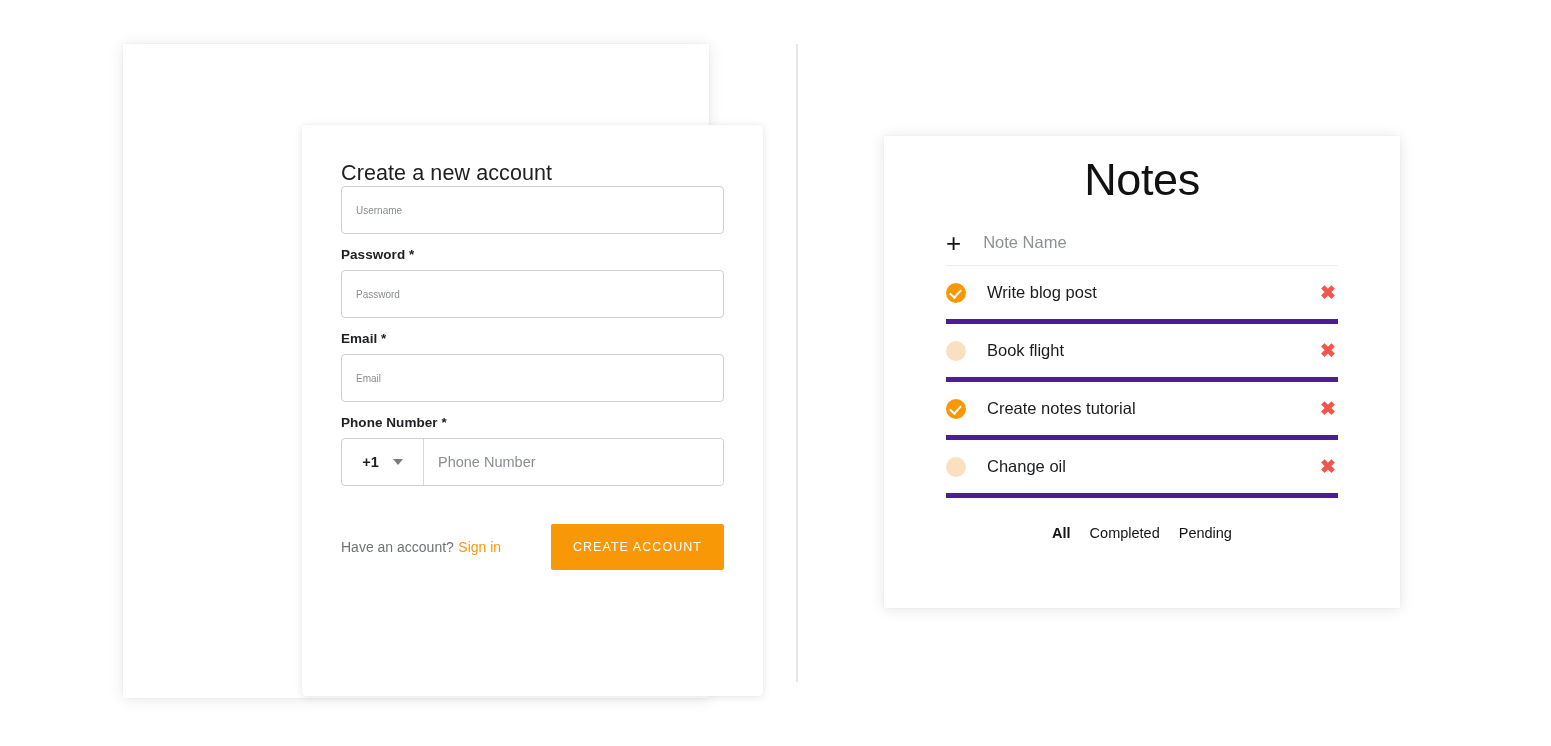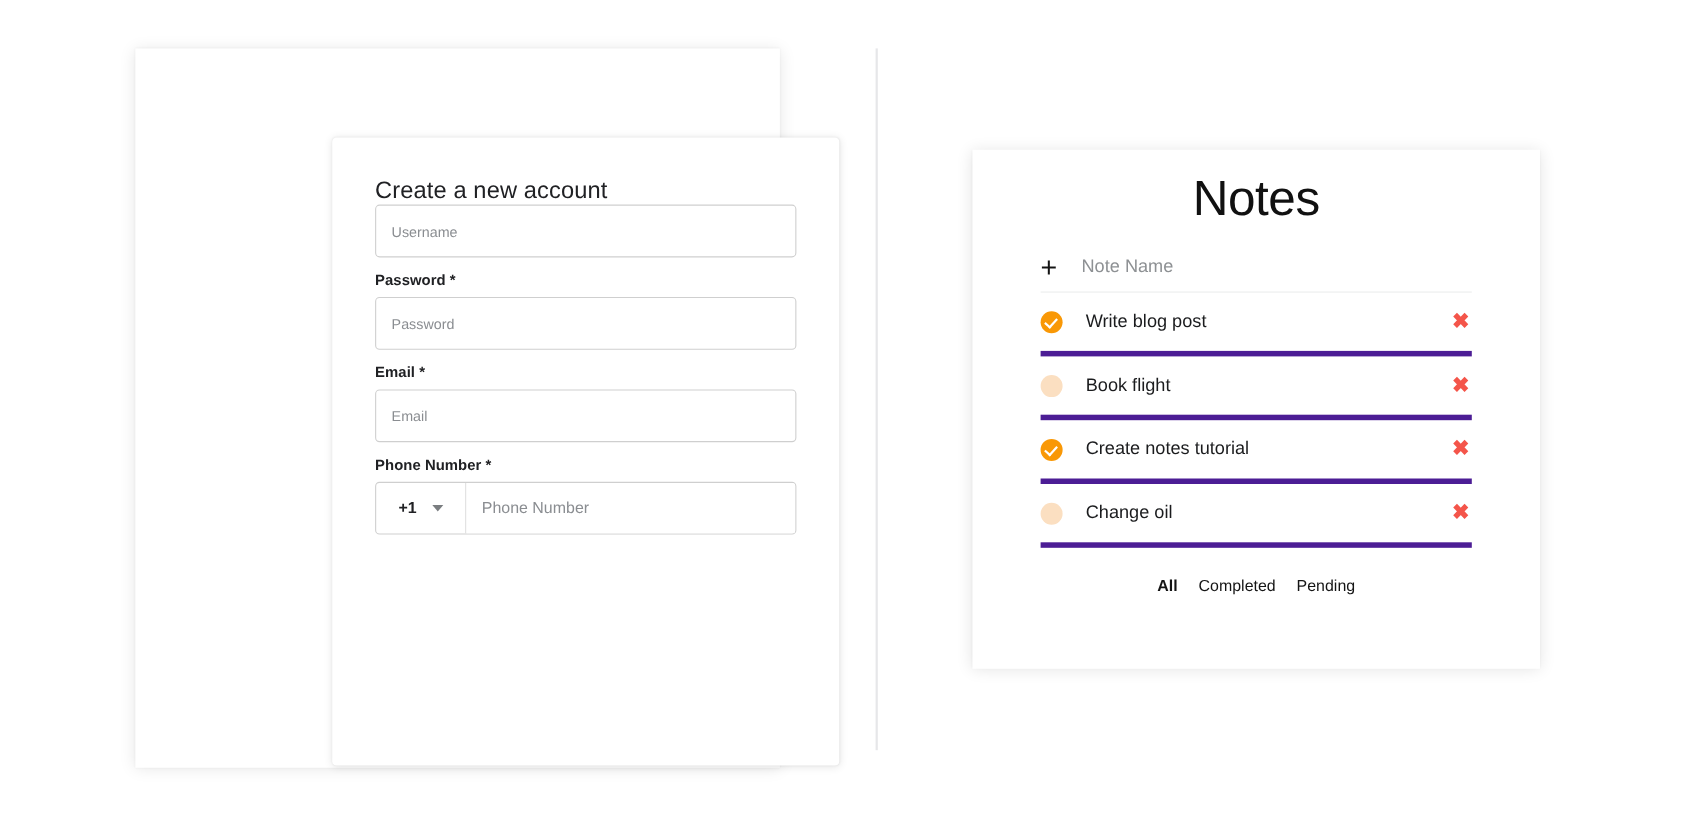--- a/index.html
+++ b/index.html
@@ -59,21 +59,21 @@
     letter-spacing: 0.05px;
   }
 
   .text-input {
     width: 100%;
     height: 48px;
     border: 1px solid #cfcfcf;
     border-radius: 4px;
     background: #ffffff;
     font-family: "Liberation Sans", sans-serif;
-    font-size: 13px;
+    font-size: 10px;
     color: #0c4a6e;
     padding: 0 14px;
     outline: none;
   }
   .text-input::placeholder { color: #8a8d91; }
 
   
   .phone-row {
     display: flex;
     width: 100%;
@@ -290,20 +290,27 @@
         <div class="field-label">Phone Number *</div>
         <div class="phone-row">
           <div class="country-select">
             <span class="country-code">+1</span>
             <span class="caret"></span>
           </div>
           <input class="phone-input" type="text" placeholder="Phone Number" style="">
         </div>
       </div>
 
+      <div class="card-footer">
+        <div>
+          <span class="account-text">Have an account?</span>
+          <a class="signin-link">Sign in</a>
+        </div>
+        <button class="create-btn">CREATE ACCOUNT</button>
+      </div>
 
     </div>
   </div>
 
   <div class="divider"></div>
 
   <div class="notes-card">
 
     <div class="notes-title">Notes</div>
 

